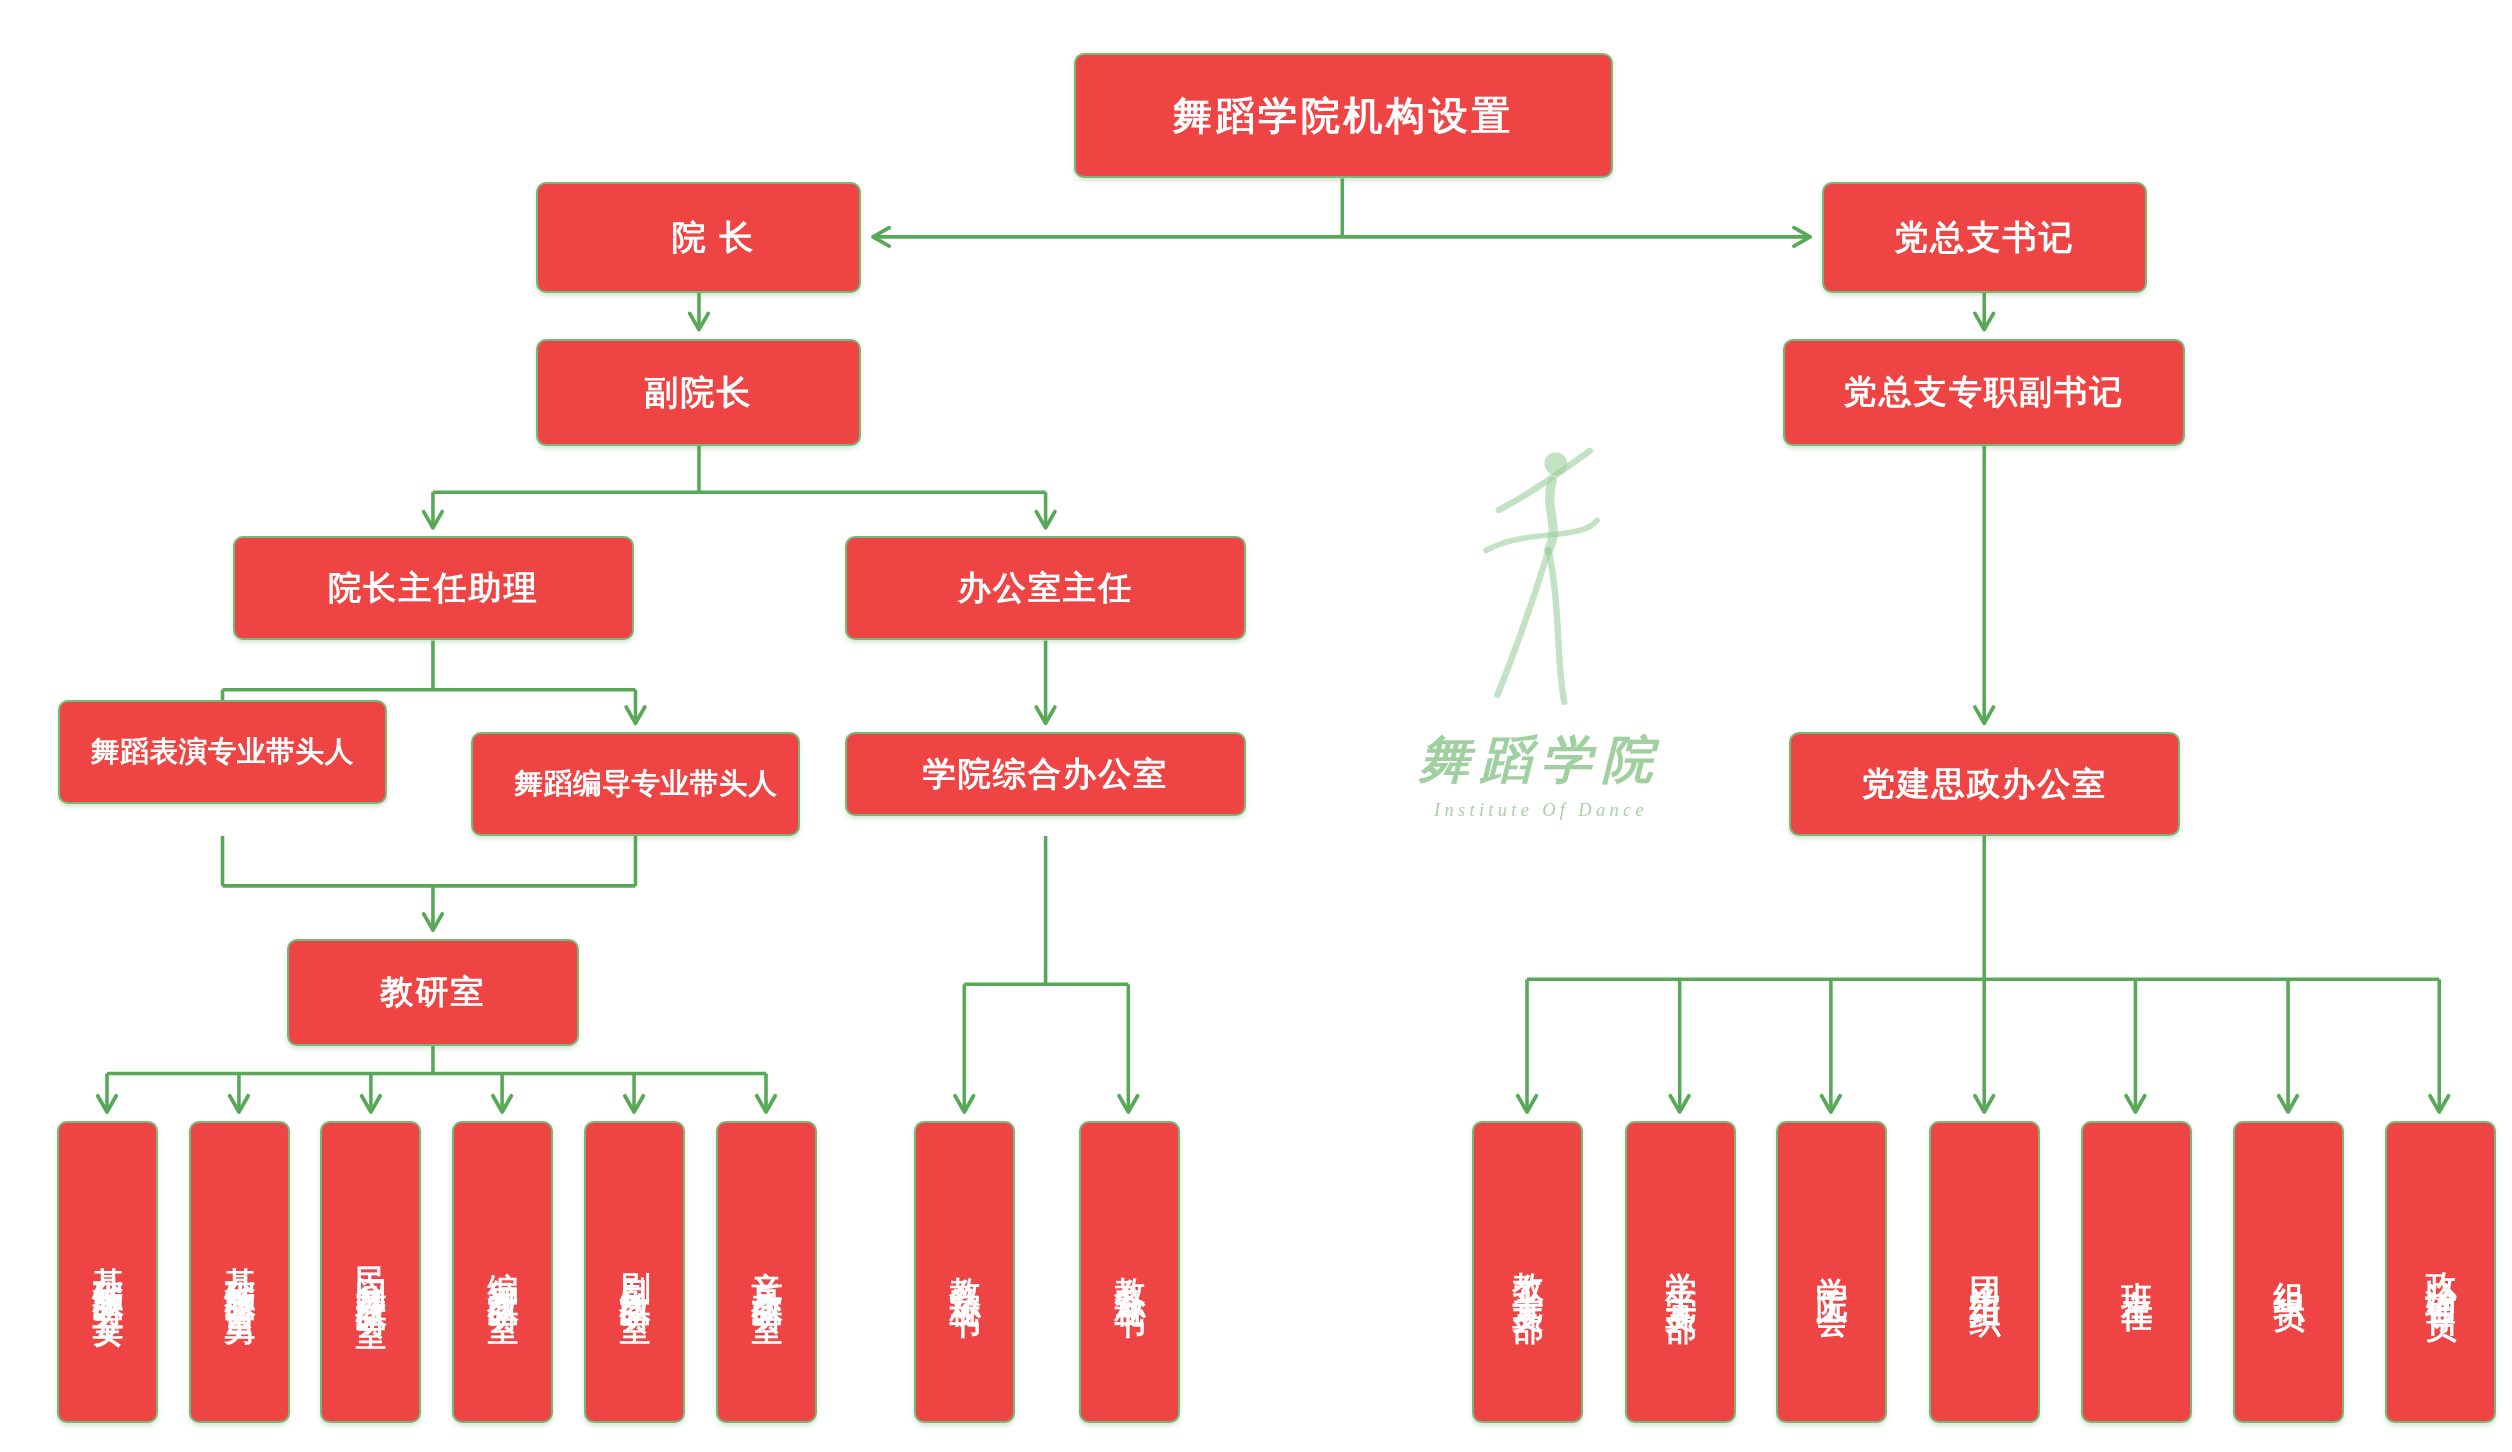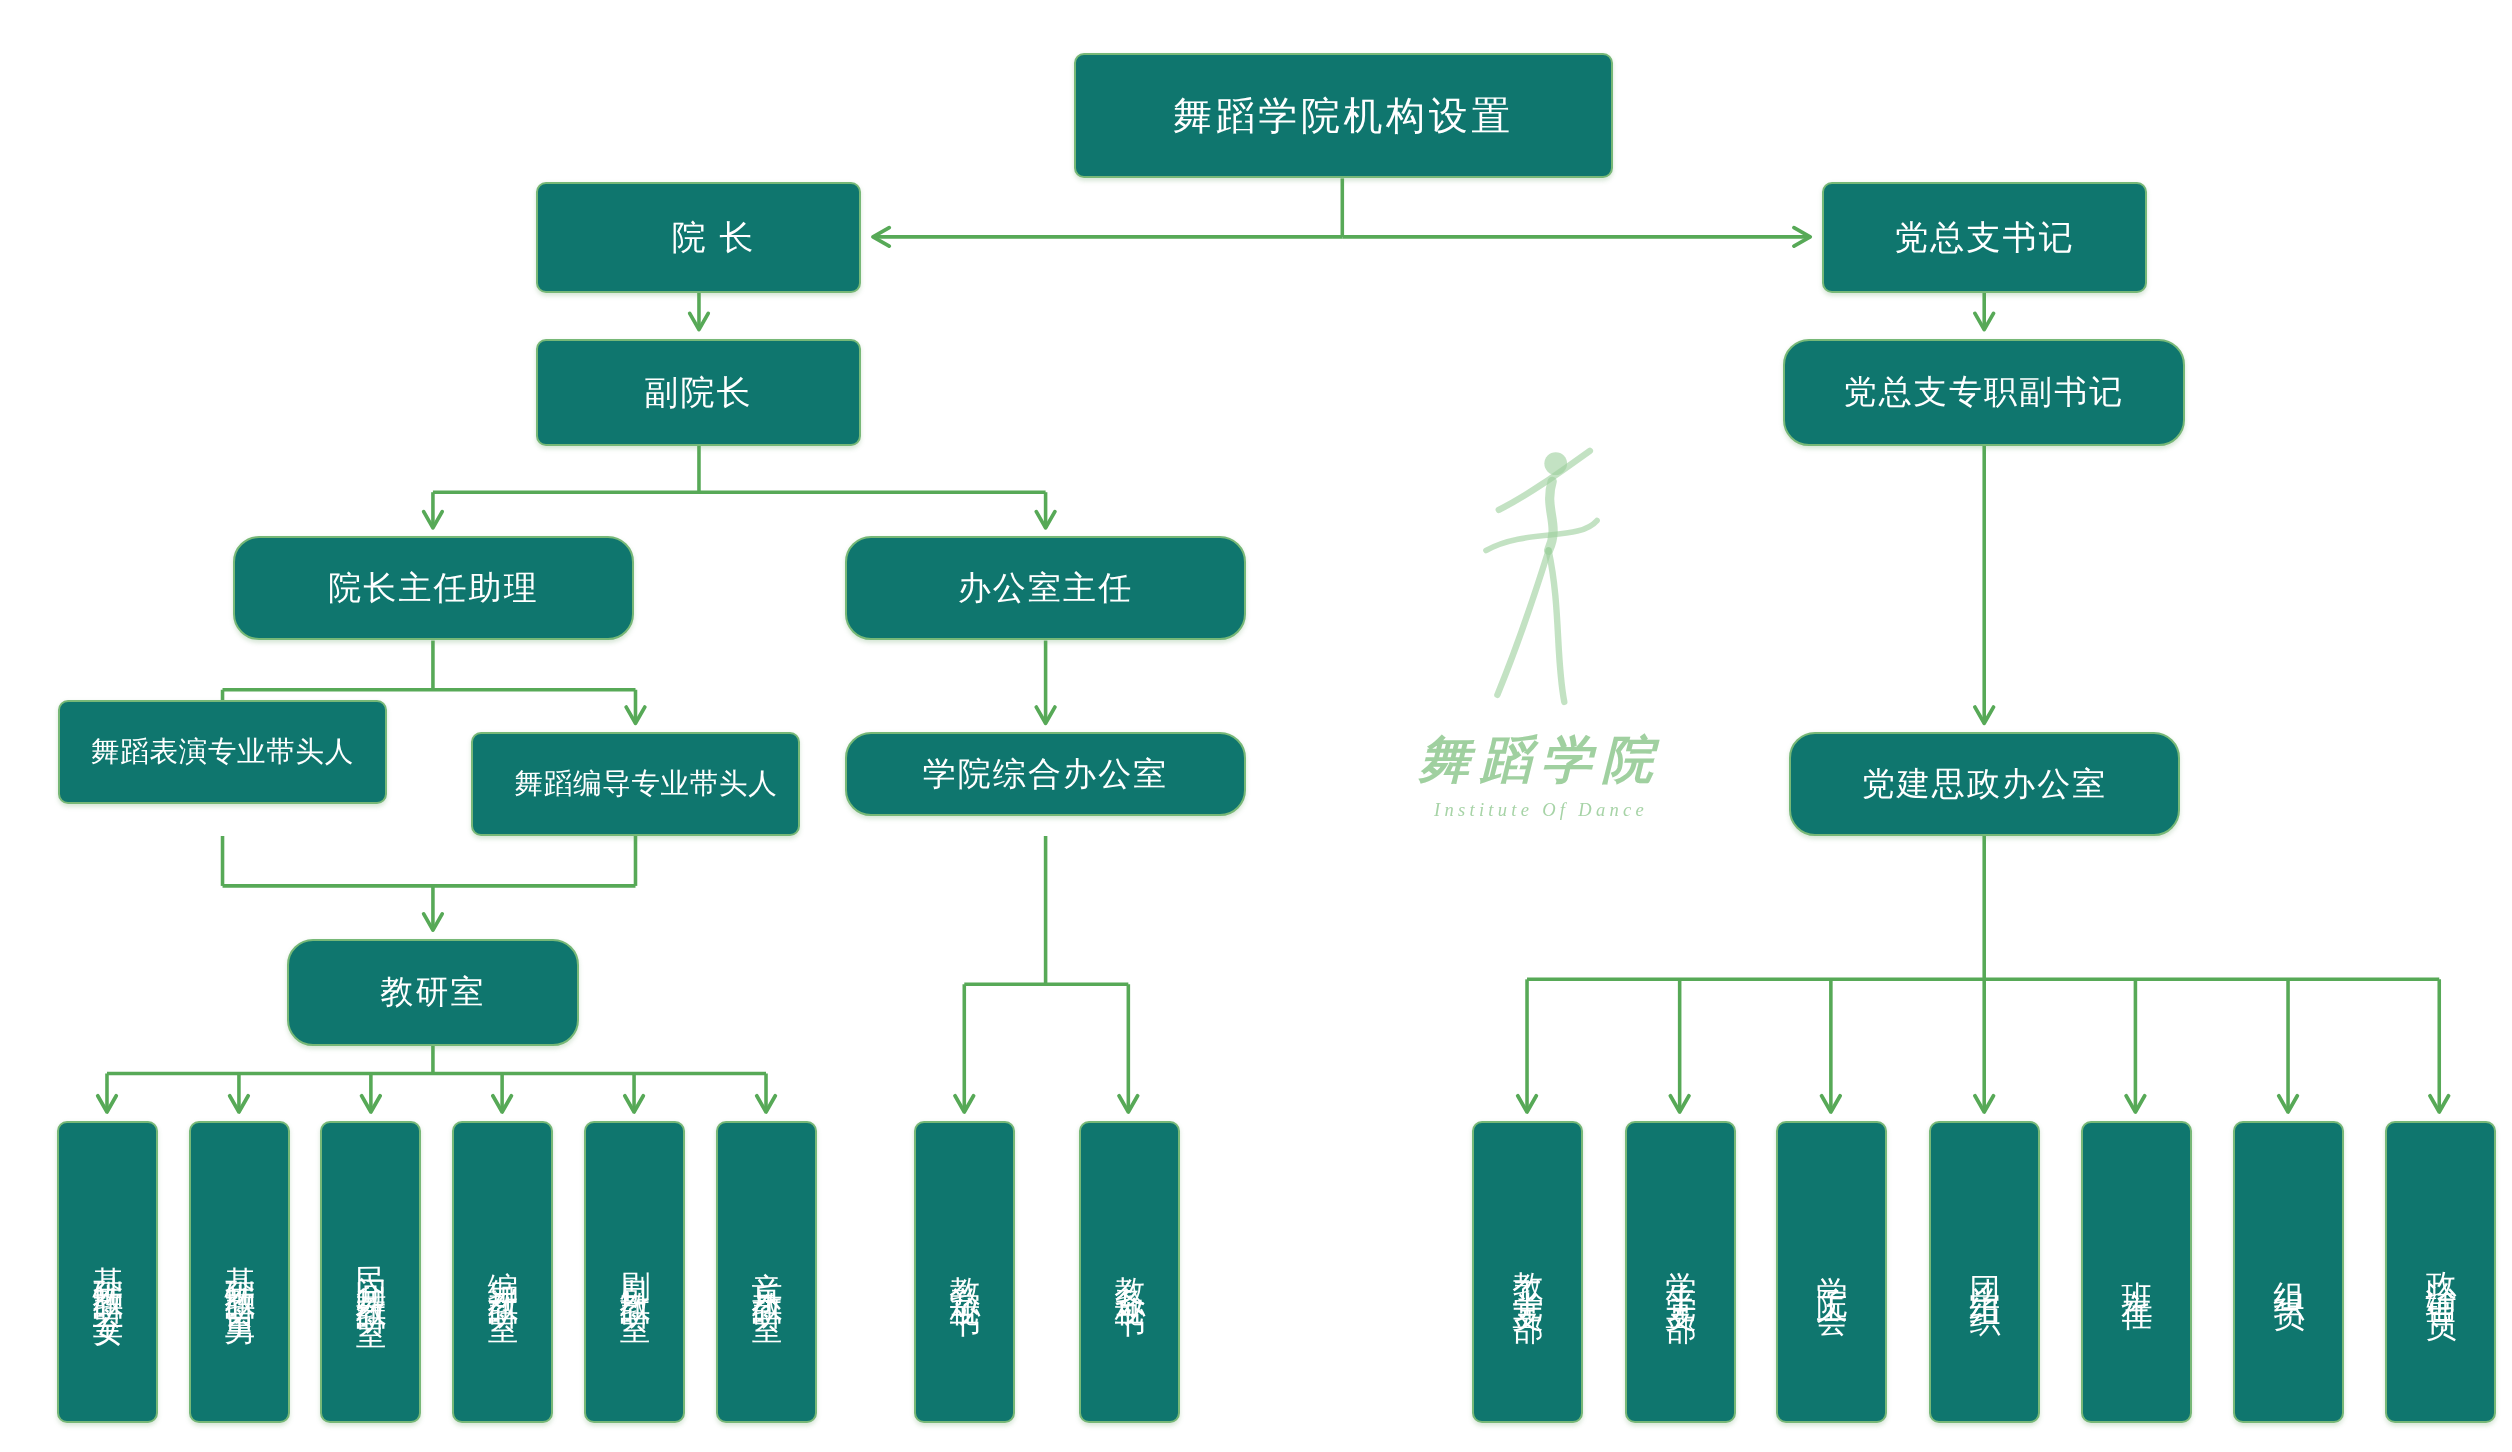--- a/index.html
+++ b/index.html
@@ -13,35 +13,35 @@
   }
   svg.connectors {
     position: absolute;
     left: 0; top: 0;
     width: 2512px; height: 1453px;
     pointer-events: none;
   }
   .node {
     position: absolute;
     box-sizing: border-box;
-    background: #0f766e;
+    background: #ef4444;
     border: 2.1px solid #77b877;
     border-radius: 10px;
     color: #ffffff;
-    font-weight: normal;
+    font-weight: bold;
     display: flex;
     align-items: center;
     justify-content: center;
     text-align: center;
     letter-spacing: 2.1px;
     box-shadow: 0 2.1px 4.3px rgba(100,160,100,0.25);
   }
   .node.title-node { font-size: 39px; letter-spacing: 3.6px; }
   .node.l1 { font-size: 34px; }
-  .node.l2 { font-size: 33px; border-radius: 26px; }
+  .node.l2 { font-size: 33px; }
   .node.small { font-size: 28.5px; letter-spacing: 0.7px; }
   .node.vbox { font-size: 31px; }
   .node.vbox span {
     writing-mode: vertical-rl;
     text-orientation: upright;
     letter-spacing: 10px;
   }
   .watermark {
     position: absolute;
     left: 1391px;

